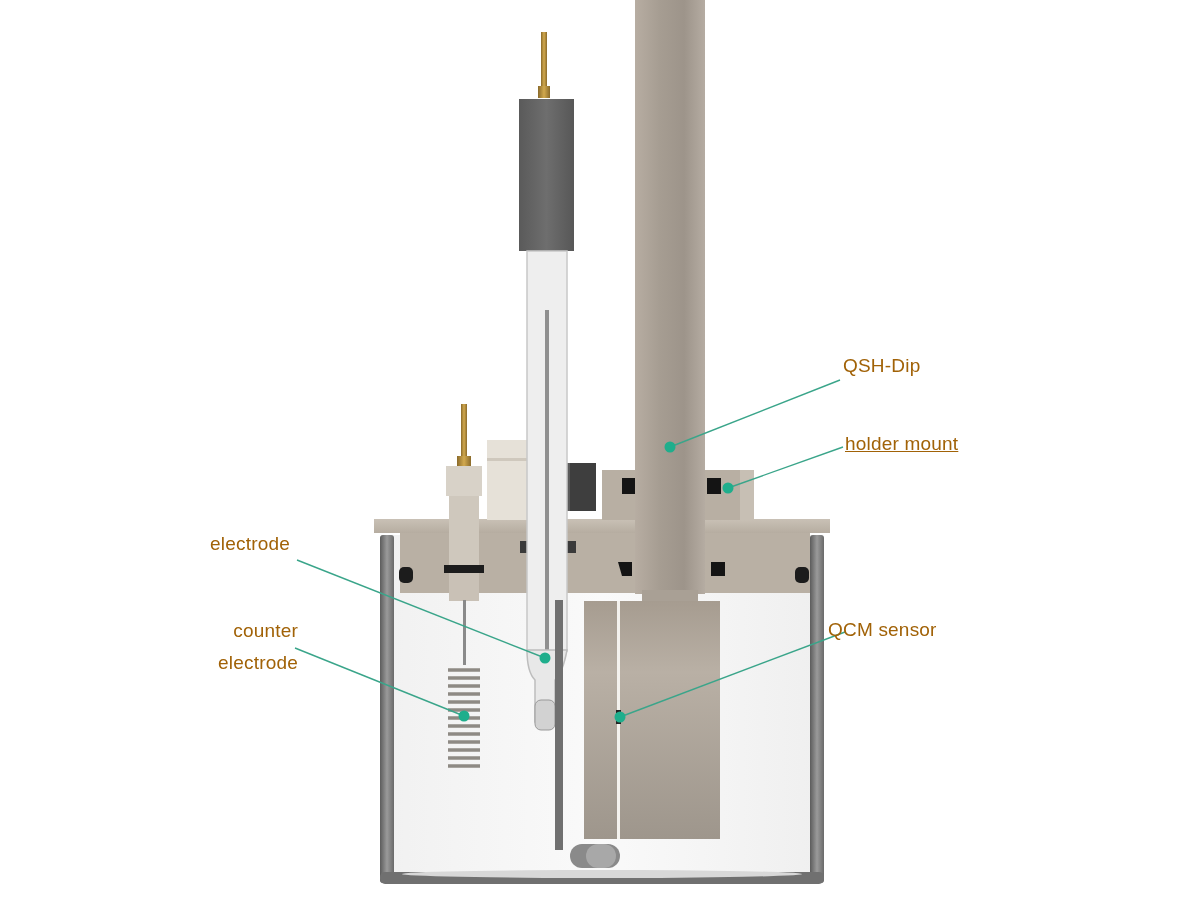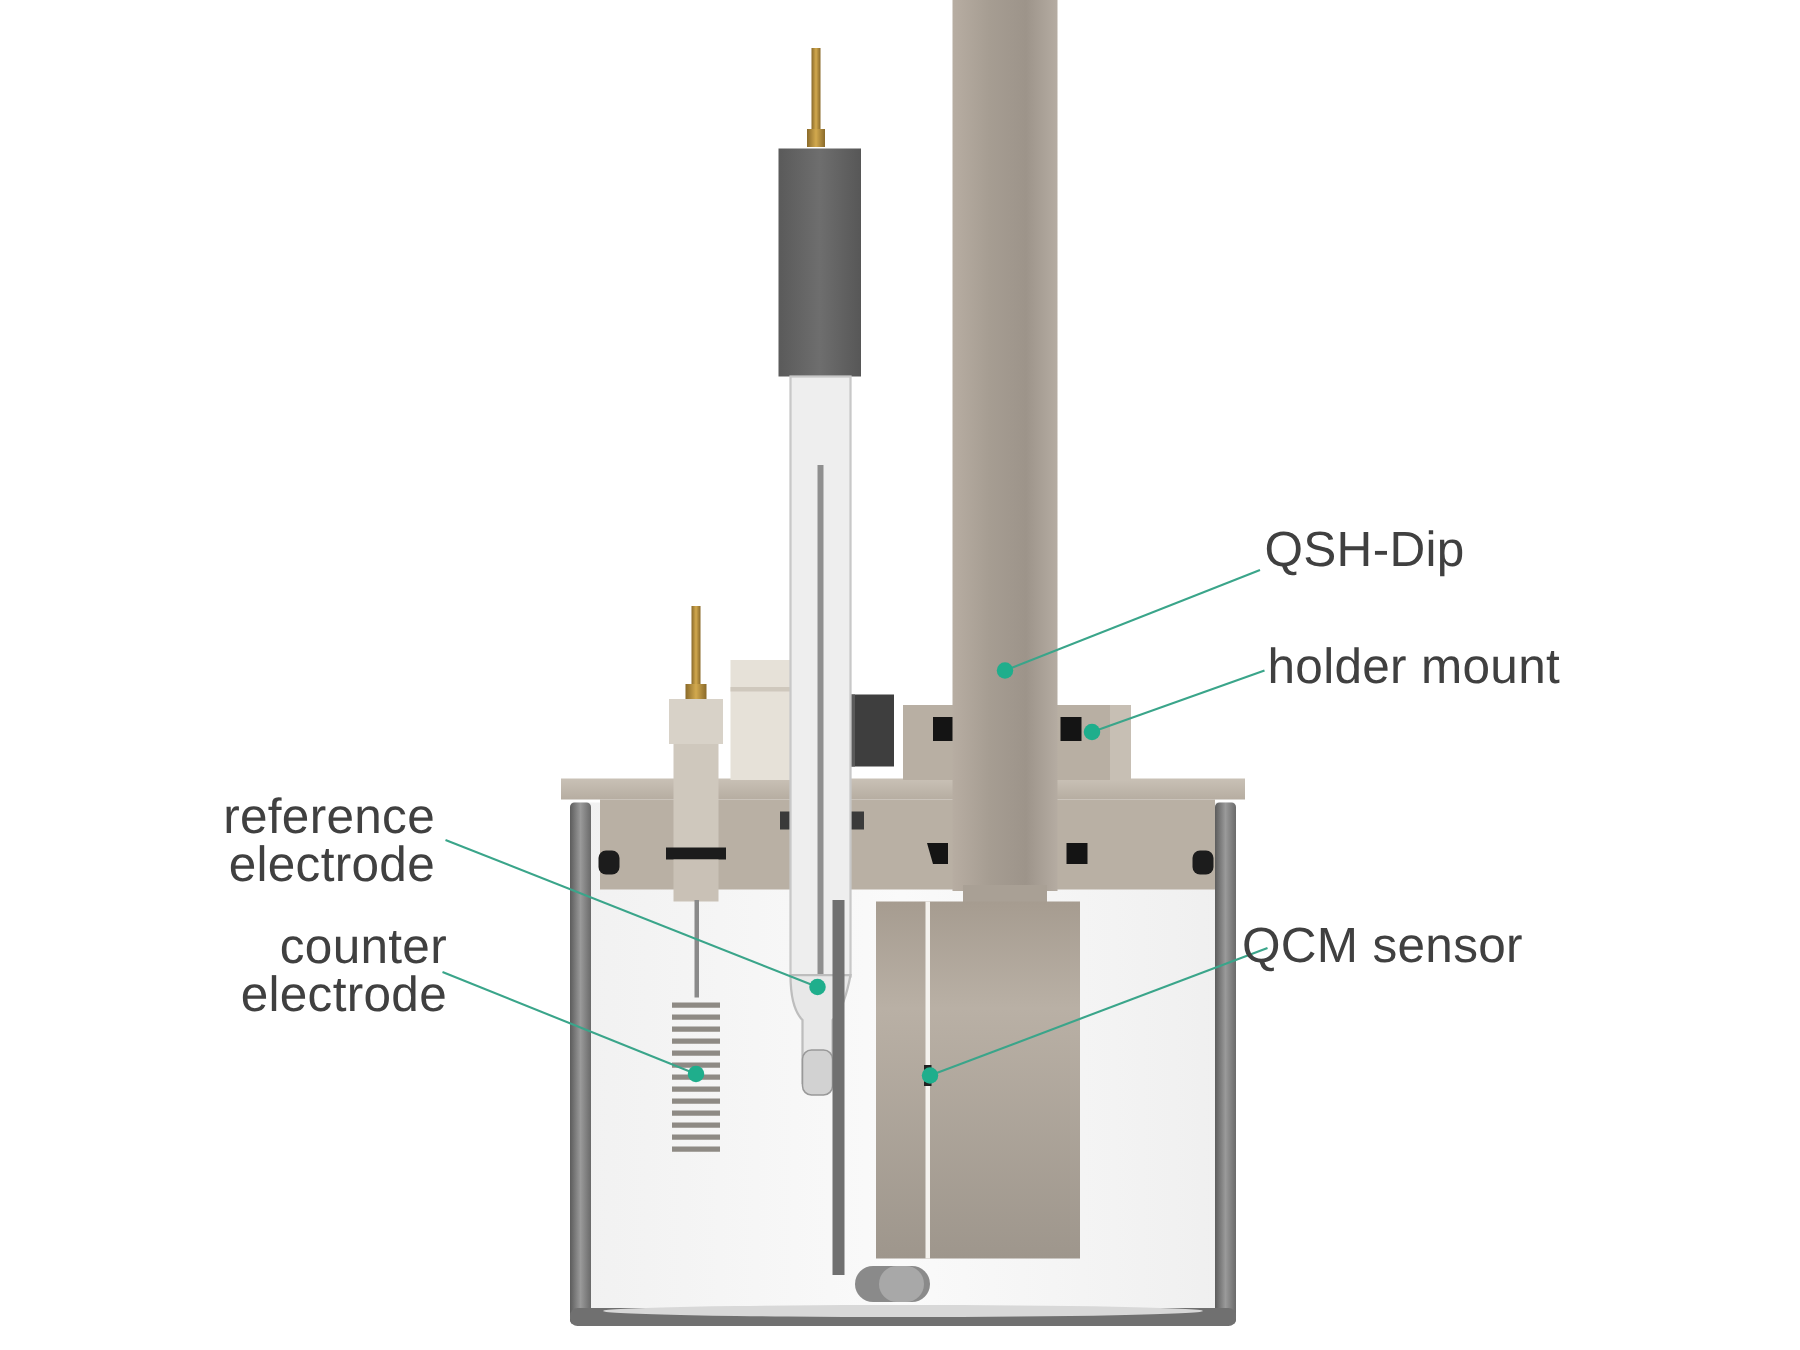--- a/index.html
+++ b/index.html
@@ -1,18 +1,18 @@
 <!DOCTYPE html>
 <html><head>
 <meta charset="utf-8">
 <style>
   html,body{margin:0;padding:0;background:#fff;}
   body{width:1200px;height:900px;position:relative;overflow:hidden;font-family:"Liberation Sans","DejaVu Sans",sans-serif;}
   #scene{position:absolute;left:0;top:0;width:1200px;height:900px;}
-  .label{position:absolute;color:#404040;font-size:33px;line-height:32px;letter-spacing:0.2px;white-space:nowrap;}
+  .label{position:absolute;color:#a16207;font-size:19px;line-height:32px;letter-spacing:0.2px;white-space:nowrap;}
   .label.right{text-align:right;}
 </style>
 </head>
 <body>
 
 <svg id="scene" viewBox="0 0 1200 900" xmlns="http://www.w3.org/2000/svg">
   <defs>
     <linearGradient id="tan" x1="0" x2="1" y1="0" y2="0">
       <stop offset="0" stop-color="#b7ada2"></stop>
       <stop offset="0.35" stop-color="#a69d92"></stop>
@@ -137,25 +137,24 @@
     <circle cx="728" cy="488" r="5.5"></circle>
     <circle cx="545" cy="658" r="5.5"></circle>
     <circle cx="464" cy="716" r="5.5"></circle>
     <circle cx="620" cy="717" r="5.5"></circle>
   </g>
 </svg>
 
 <div class="label" style="left:843px;top:350px;">
   <div>QSH-Dip</div>
 </div>
-<div class="label" style="left:845px;top:428px;">
+<div class="label" style="left:845px;top:428px;text-decoration:underline;">
   <div>holder mount</div>
 </div>
 <div class="label right" style="left:140px;width:150px;top:528px;">
-  <div>reference</div>
   <div>electrode</div>
 </div>
 <div class="label right" style="left:148px;width:150px;top:615px;">
   <div>counter</div>
   <div>electrode</div>
 </div>
 <div class="label" style="left:828px;top:614px;">
   <div>QCM sensor</div>
 </div>
 

